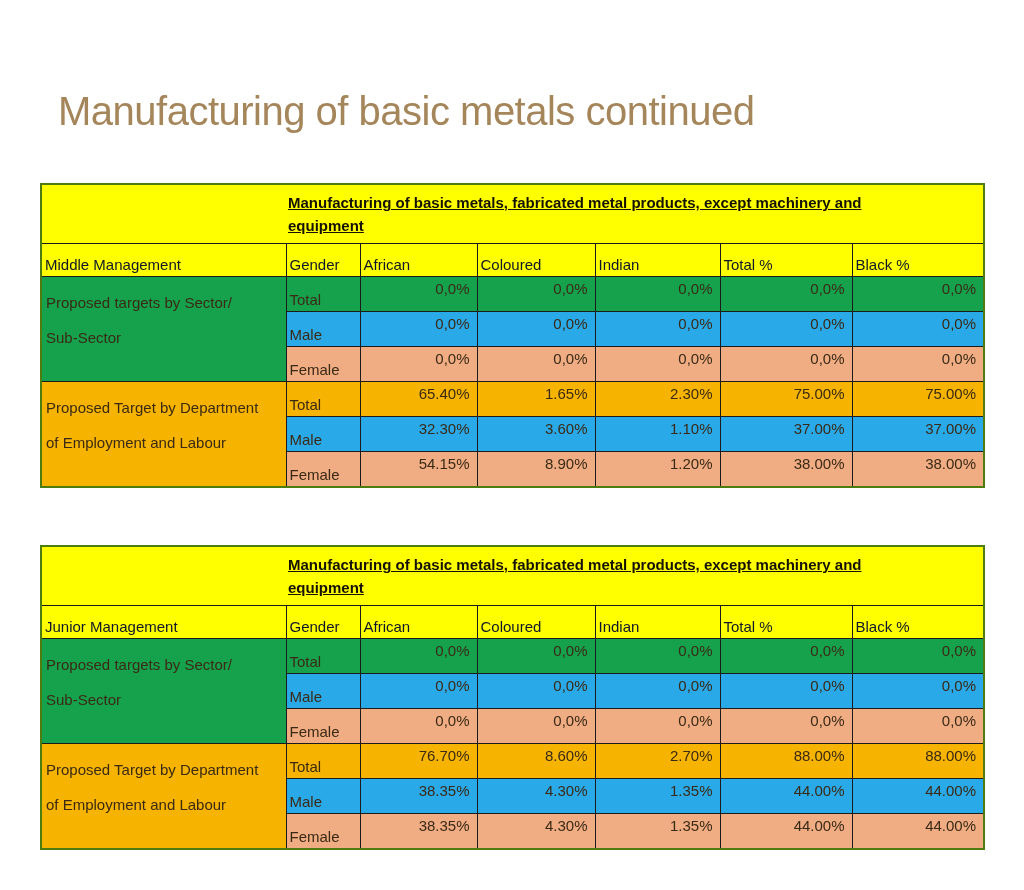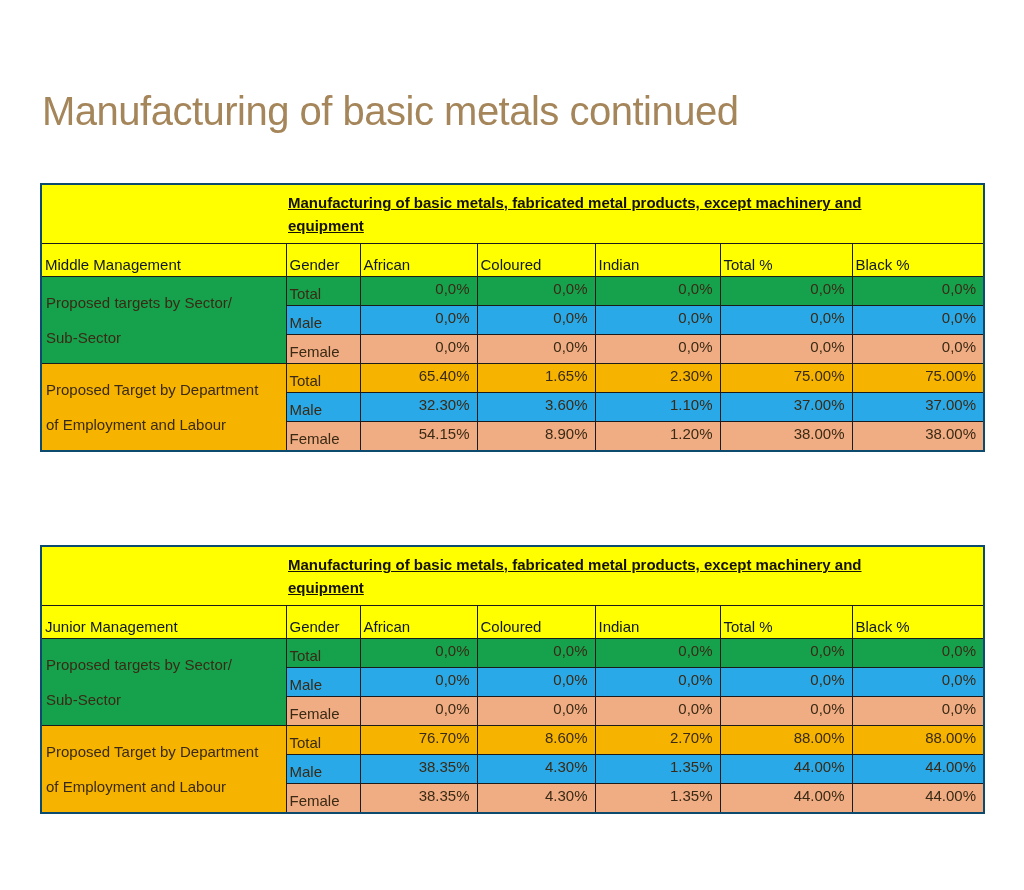--- a/index.html
+++ b/index.html
@@ -1,41 +1,41 @@
 <!DOCTYPE html>
 <html><head>
 <meta charset="utf-8">
 <style>
   html,body{margin:0;padding:0;}
   body{
     width:1024px;height:890px;background:#ffffff;position:relative;
     font-family:"Liberation Sans", sans-serif;color:#3a2a15;overflow:hidden;
   }
   .slide-title{
-    position:absolute;left:42px;top:88px;width:900px;
+    position:absolute;left:58px;top:88px;width:900px;
     font-size:40px;line-height:46px;letter-spacing:-0.5px;
     color:#A5855A;font-weight:normal;margin:0;
   }
   table.data-table{
     position:absolute;left:40px;width:943px;table-layout:fixed;
-    border-collapse:collapse;border:2px solid #0c4a6e;
+    border-collapse:collapse;border:2px solid #4d7c0f;
   }
   #table-middle{top:183px;}
   #table-junior{top:545px;}
   td{border:1px solid #1b1b1b;font-size:15px;overflow:hidden;}
   .span-cell{
     background:#FFFF00;height:54px;vertical-align:middle;
     padding:2px 4px 2px 246px;font-weight:bold;color:#151204;line-height:23px;
   }
   .span-line{text-decoration:underline;}
   .head-row td{
     background:#FFFF00;height:29px;vertical-align:bottom;
     padding:0 2px 3px 3px;color:#0f172a;
   }
-  tr.r{height:29px;}
+  tr.r{height:35px;}
   td.glabel{vertical-align:top;padding:8px 2px 0 4px;line-height:35px;}
   td.gender{vertical-align:bottom;padding:0 2px 3px 3px;}
   td.val{text-align:right;vertical-align:top;padding:3px 7px 0 0;margin-left:40px;}
   .bg-green{background:#16A24D;}
   .bg-blue{background:#2AA9E8;}
   .bg-peach{background:#F0AC83;}
   .bg-orange{background:#F6B400;}
 </style>
 </head>
 <body>

